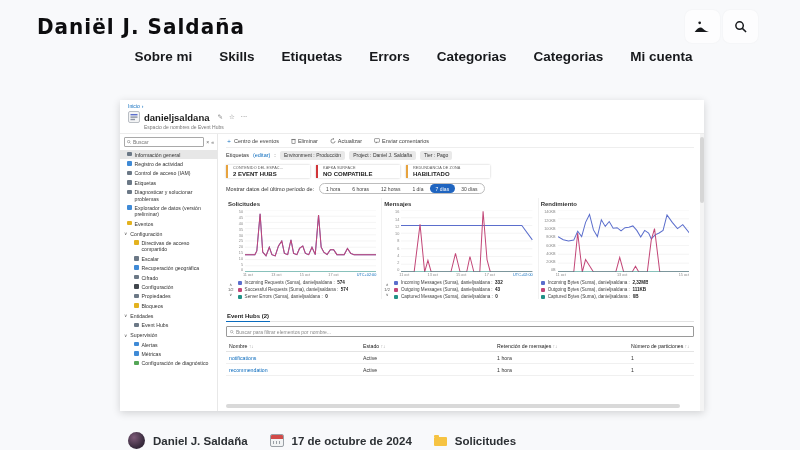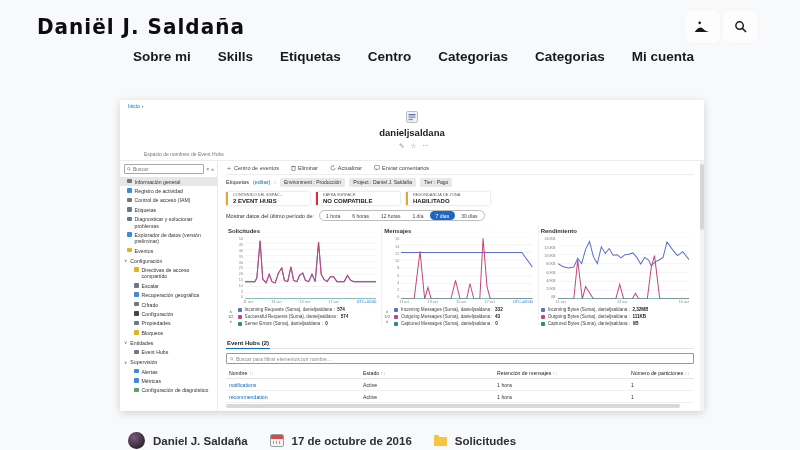--- a/index.html
+++ b/index.html
@@ -9,21 +9,21 @@
   
   .logo{position:absolute;left:25px;top:14px;font-size:20px;font-weight:700;letter-spacing:1px;color:#0d0d0f;font-family:"DejaVu Sans",sans-serif;transform:scaleY(1.08);}
   .hbtns{position:absolute;top:10px;right:42px;display:flex;gap:3px;}
   .hbtn{width:35px;height:33px;background:#fdfdfe;border-radius:7px;display:flex;align-items:center;justify-content:center;box-shadow:0 0 2px rgba(0,0,0,0.05);cursor:pointer;}
   .nav{position:absolute;top:49px;left:15px;right:0;display:flex;justify-content:center;gap:27px;font-size:13.5px;font-weight:700;color:#17191c;}
   .nav a{cursor:pointer;}
 
   
   .shot{position:absolute;left:108px;top:100px;width:584px;height:311px;background:#fff;box-shadow:0 2px 8px rgba(0,0,0,0.16);color:#333;display:flex;flex-direction:column;overflow:hidden;}
   .az-crumb{padding:3px 8px 1px;font-size:5px;color:#0b6bbd;display:flex;gap:2px;align-items:center;}
-  .az-head{display:flex;align-items:center;gap:4px;padding:1px 8px 0;flex-direction:column;}
+  .az-head{display:flex;align-items:center;gap:4px;padding:1px 8px 0;}
   .az-title{font-size:9.5px;font-weight:700;color:#1b1b1b;}
   .az-hicons{display:flex;gap:6px;color:#8a8a8a;font-size:6.5px;margin-left:4px;}
   .az-sub{font-size:5px;color:#767676;padding:1px 8px 3px 24px;}
   .az-body{flex:1;display:flex;border-top:1px solid #ececec;min-height:0;}
 
   
   .az-side{width:97px;border-right:1px solid #e8e8e8;padding:3px 0 0;overflow:hidden;flex:none;font-size:5.2px;}
   .az-searchrow{display:flex;align-items:center;gap:2px;margin:0 3px 3px 4px;}
   .az-search{flex:1;border:1px solid #a9a9a9;border-radius:1px;height:8px;display:flex;align-items:center;gap:2px;padding:0 2px;color:#777;font-size:5px;}
   .az-sideglyph{color:#666;font-size:5px;}
@@ -117,21 +117,21 @@
       <svg width="13" height="13" viewBox="0 0 14 14">
         <circle cx="6" cy="6" r="4" fill="none" stroke="#17191c" stroke-width="1.6"></circle>
         <line x1="9" y1="9" x2="13" y2="13" stroke="#17191c" stroke-width="1.6"></line>
       </svg>
     </div>
   </div>
   <nav class="nav">
     <a>Sobre mi</a>
     <a>Skills</a>
     <a>Etiquetas</a>
-    <a>Centro</a>
+    <a>Errors</a>
     <a>Categorias</a>
     <a>Categorias</a>
     <a>Mi cuenta</a>
   </nav>
 
   <div class="shot">
     <div class="az-crumb">
       <span>Inicio</span>
         <span>›</span>
     </div>
@@ -559,19 +559,19 @@
           <div class="az-vthumb"></div>
         </div>
     </div>
   </div>
 
   <div class="meta">
     <span class="avatar"></span>
     <span>Daniel J. Saldaña</span>
     <span class="mgap"></span>
     <span class="cal"></span>
-    <span>17 de octubre de 2016</span>
+    <span>17 de octubre de 2024</span>
     <span class="mgap"></span>
     <span class="folder"></span>
     <span>Solicitudes</span>
   </div>
 
 </div>
 
 </body></html>

